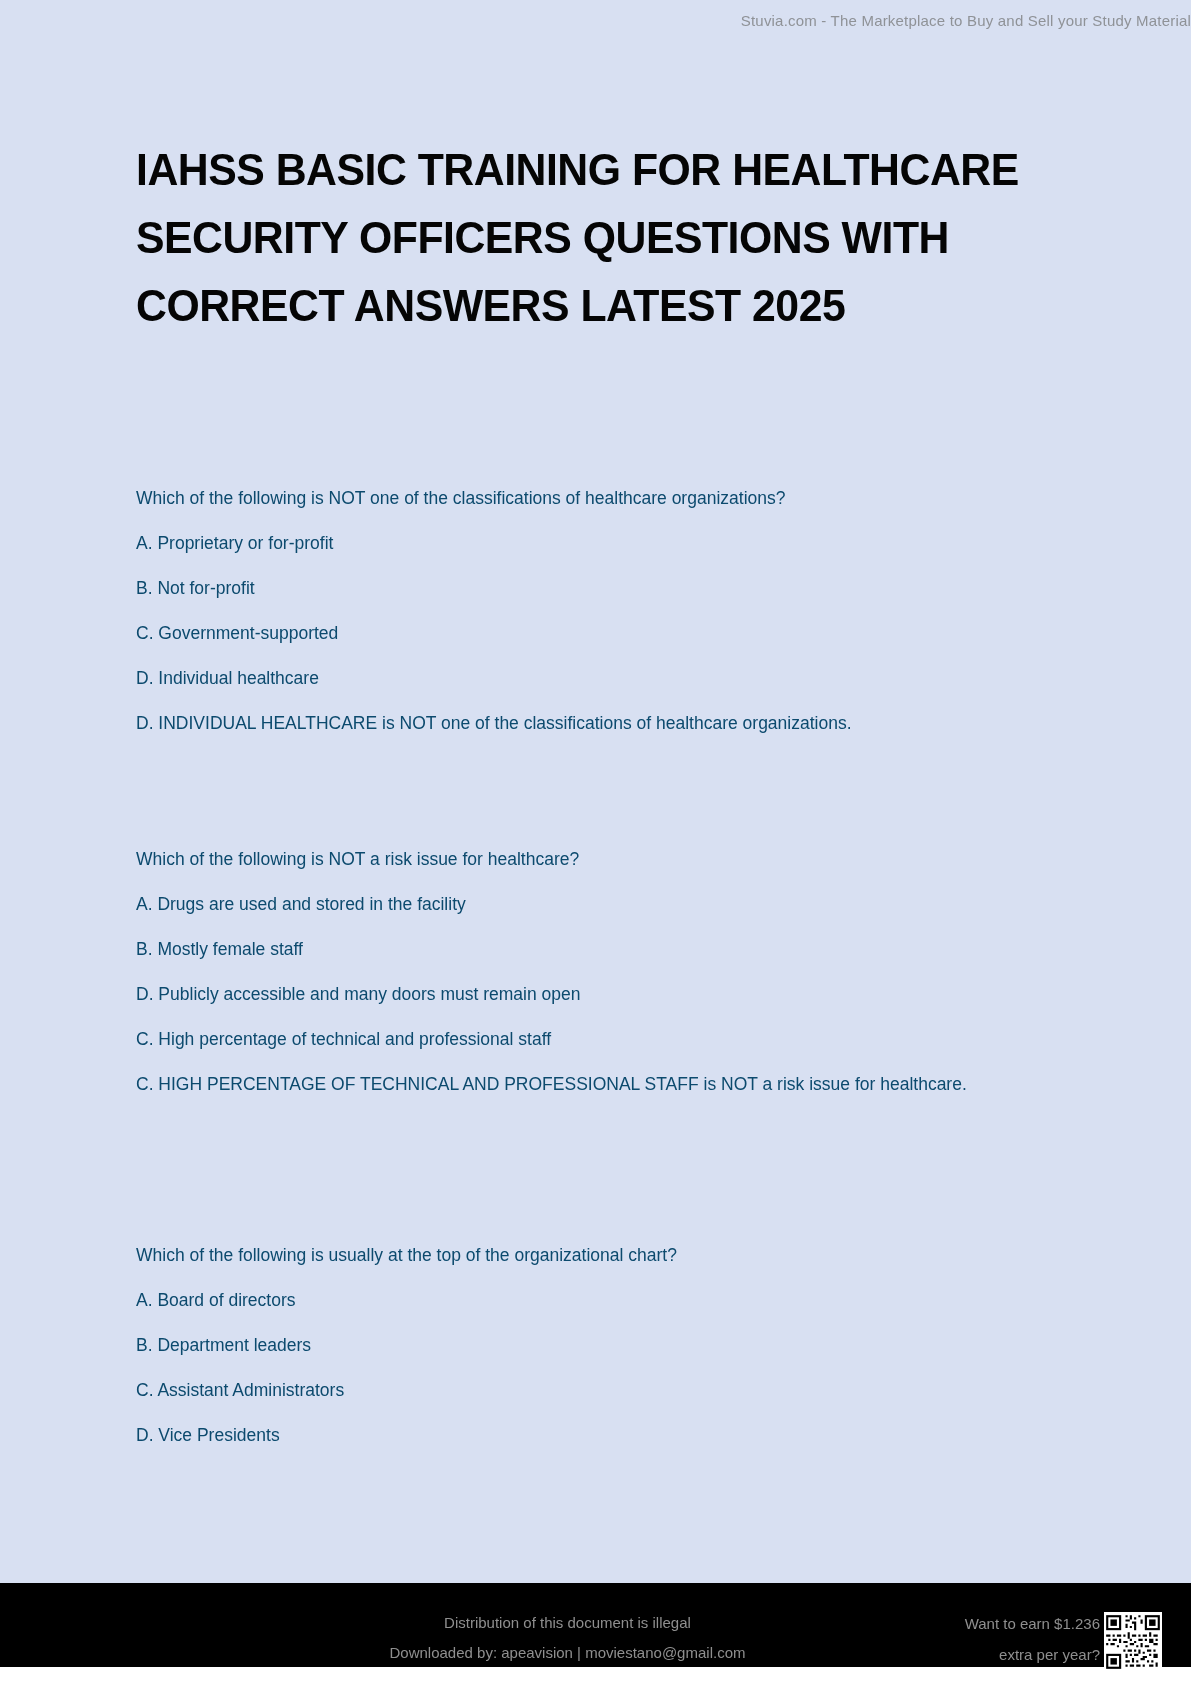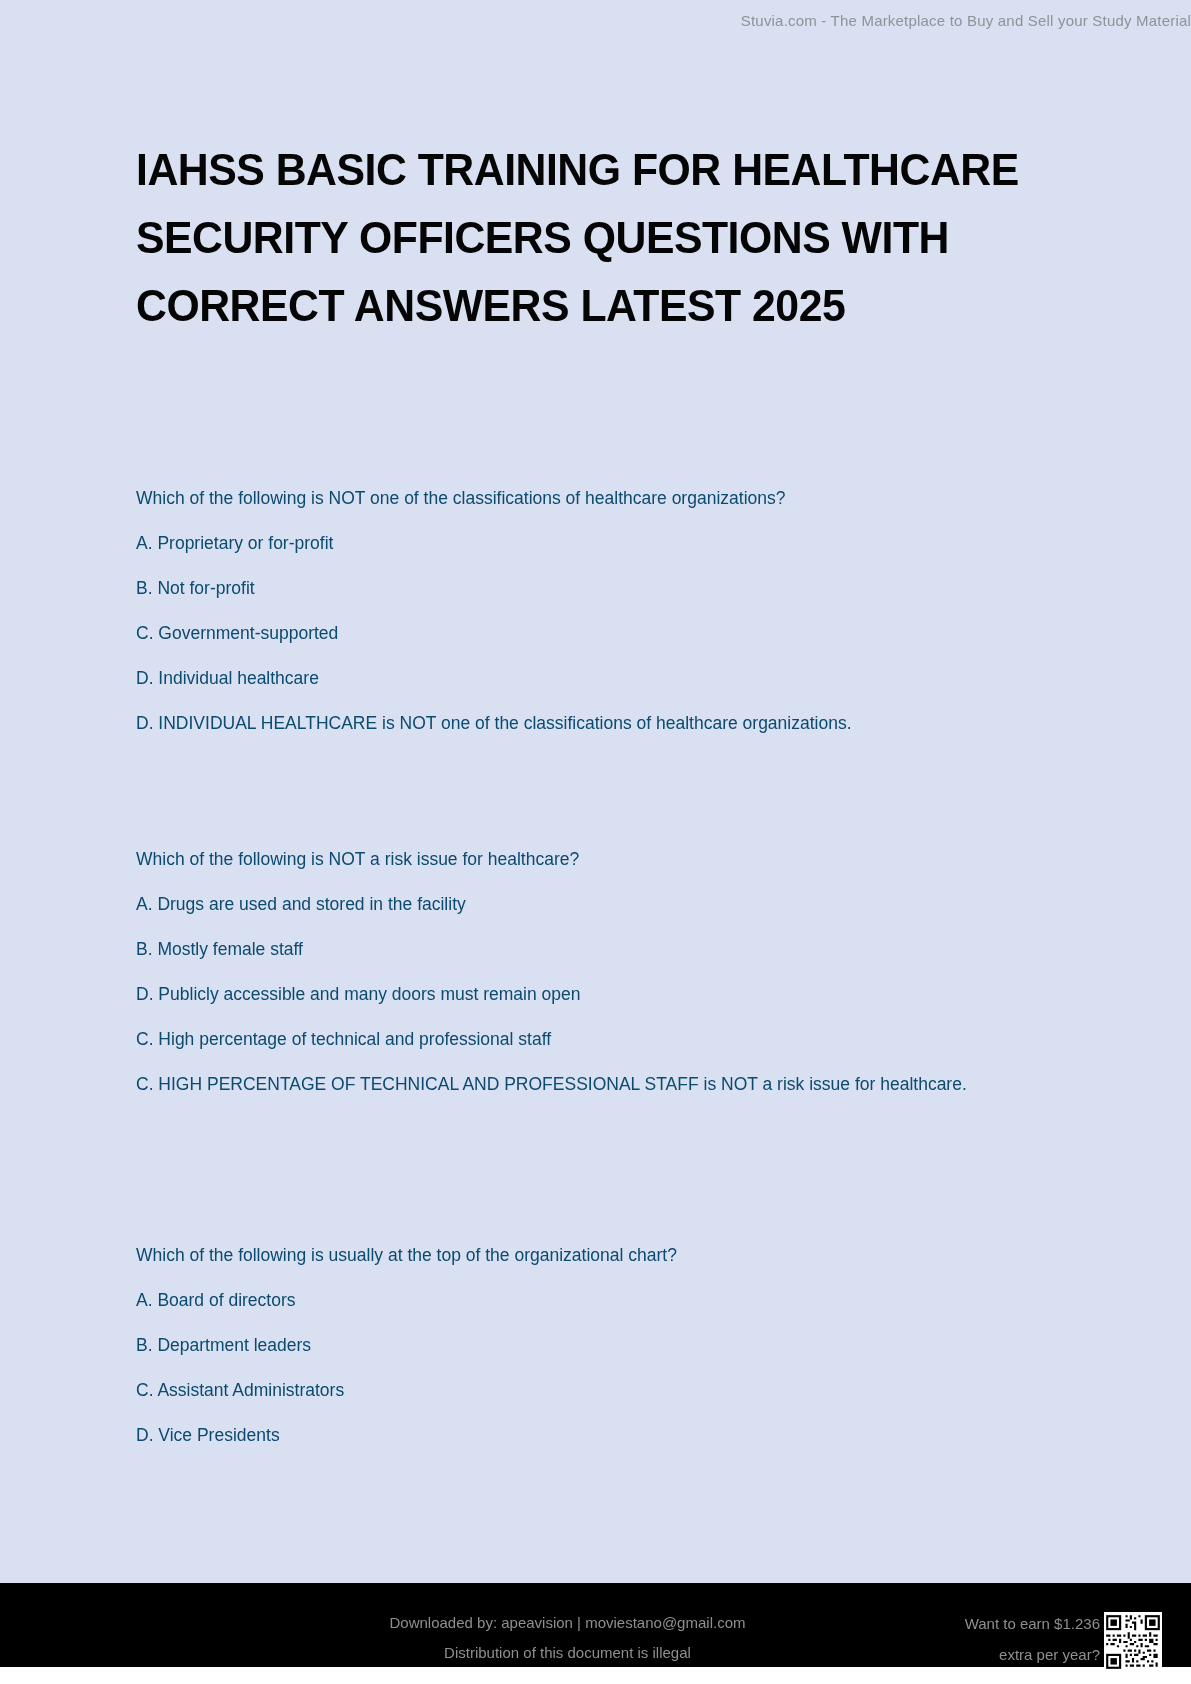--- a/index.html
+++ b/index.html
@@ -131,22 +131,22 @@
       <div class="line">B. Department leaders</div>
       <div class="line">C. Assistant Administrators</div>
       <div class="line">D. Vice Presidents</div>
     </div>
 
   </div>
 
   <div class="footer">
 
     <div class="footer-center">
+      <div>Distribution of this document is illegal</div>
       <div>Downloaded by: apeavision | moviestano@gmail.com</div>
-      <div>Distribution of this document is illegal</div>
     </div>
 
     <div class="footer-right">
       <div>Want to earn $1.236</div>
       <div>extra per year?</div>
     </div>
 
     <div class="qr-box">
       <svg viewBox="-1 -1 27 27" xmlns="http://www.w3.org/2000/svg">
         <rect x="-1" y="-1" width="27" height="27" fill="#ffffff"></rect>

